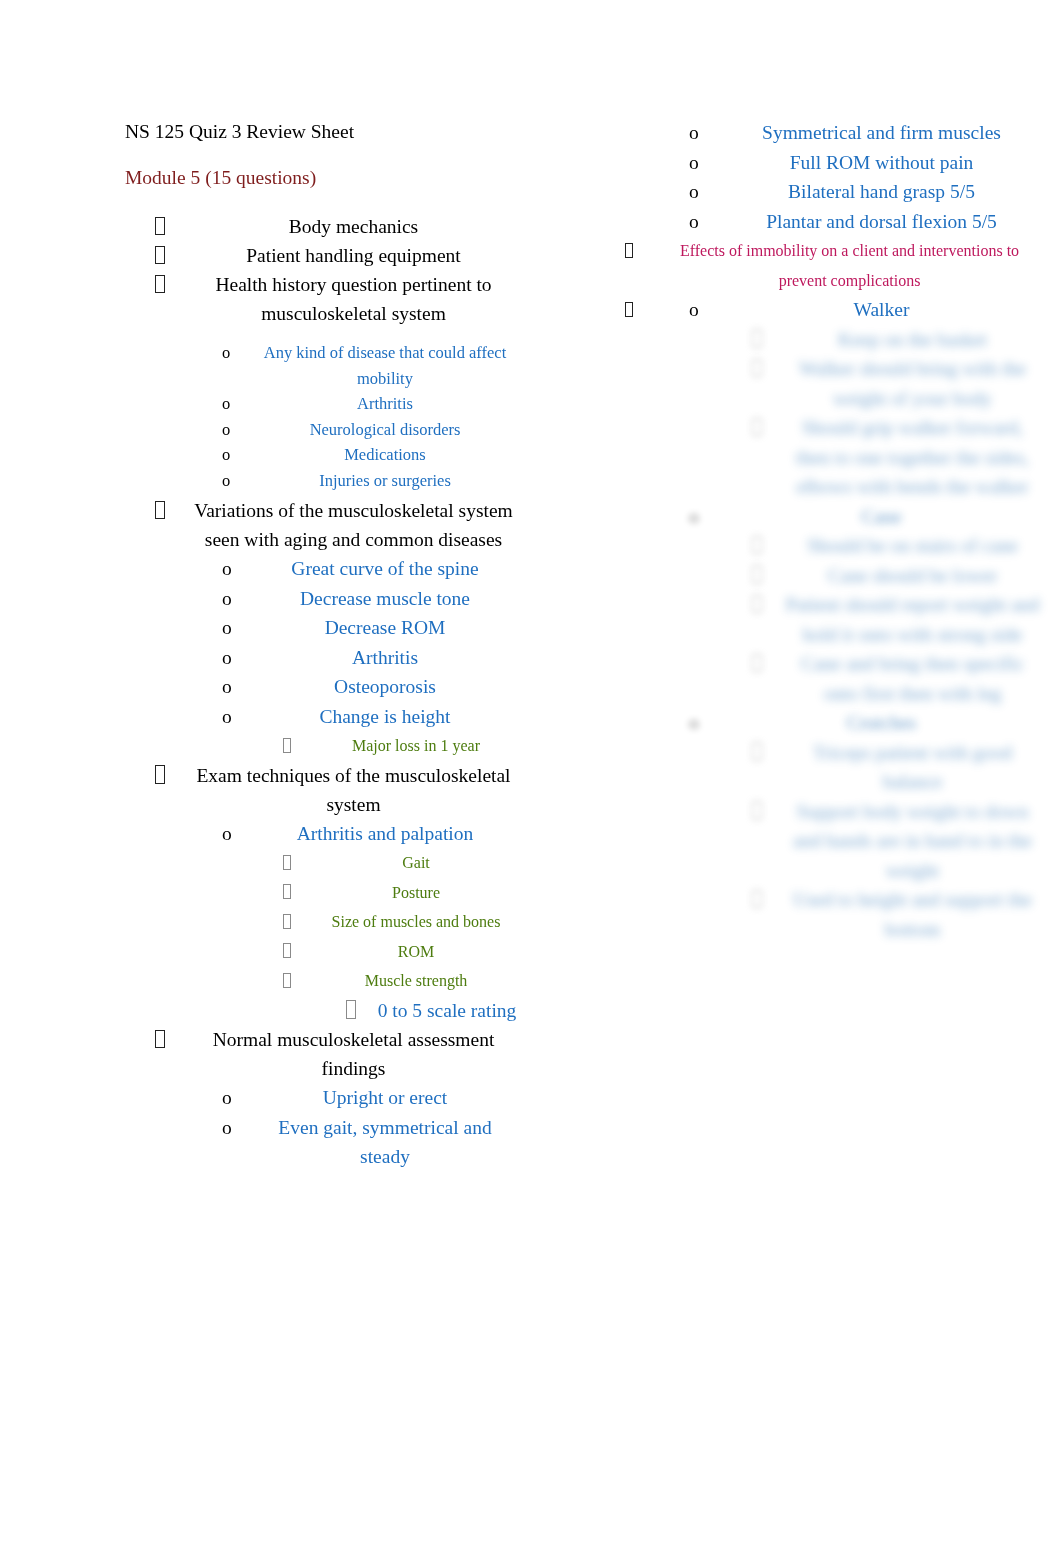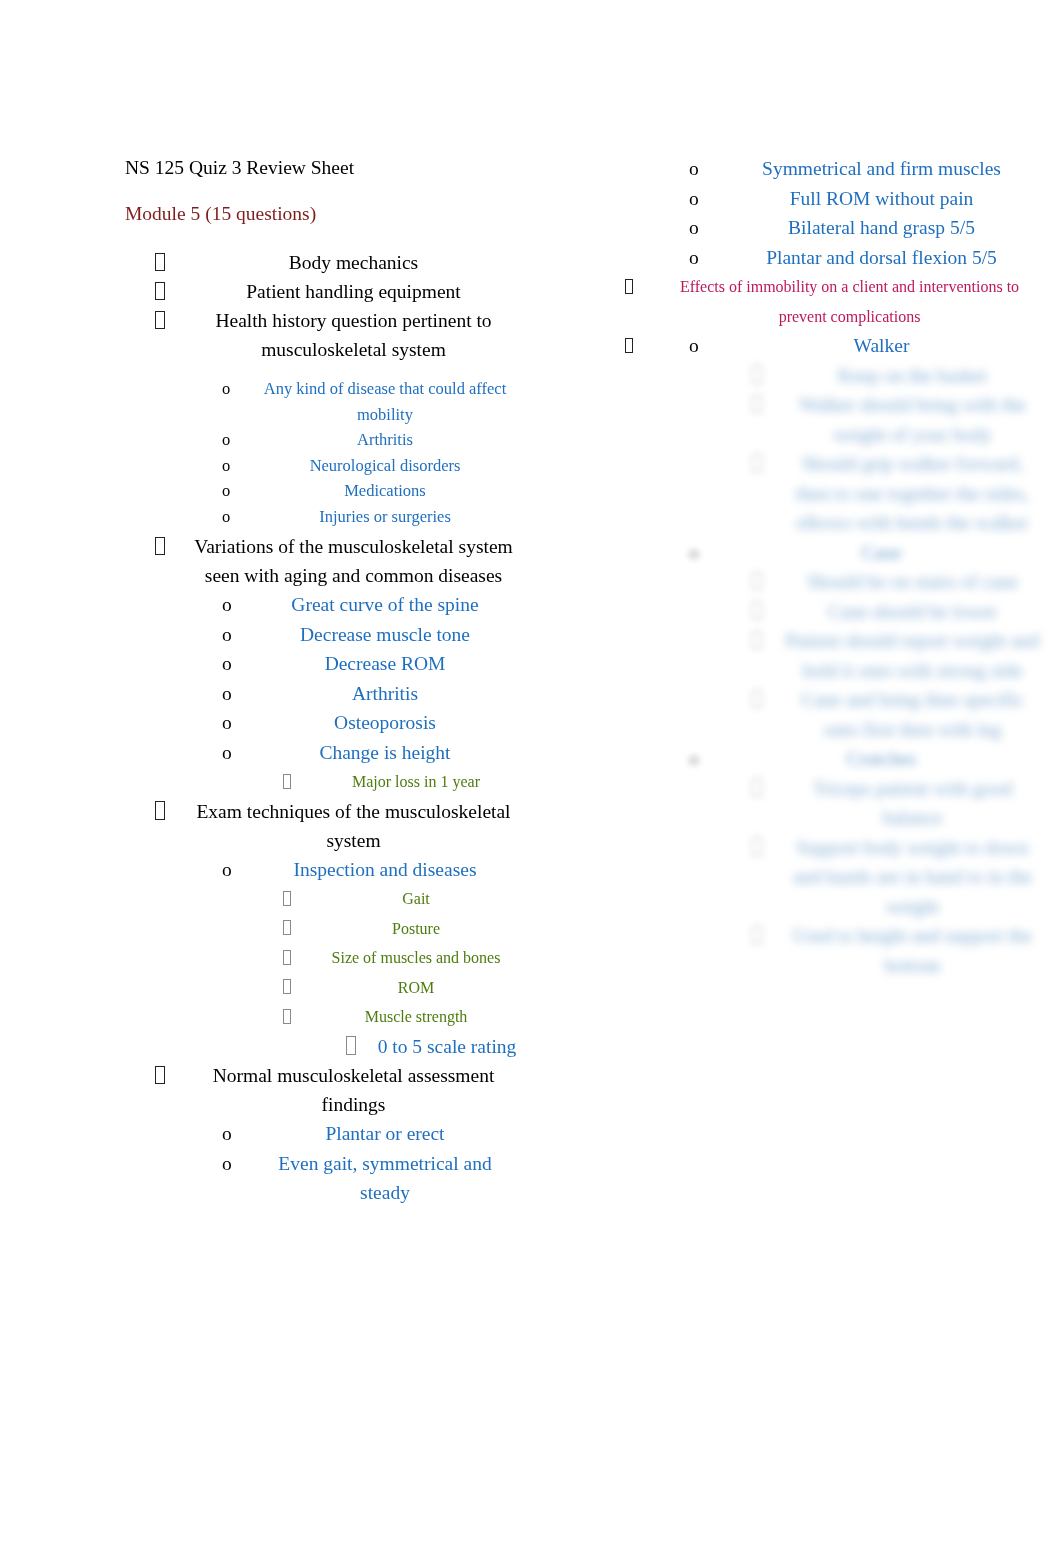--- a/index.html
+++ b/index.html
@@ -24,21 +24,20 @@
     box-sizing: border-box;
   }
 
   .columns {
     position: absolute;
     top: 118px;
     left: 0;
     width: 1062px;
     display: flex;
     align-items: flex-start;
-    margin-top: 36px;
   }
   .col {
     box-sizing: border-box;
   }
   .col-left  { width: 531px; padding-left: 125px; padding-right: 14px; }
   .col-right { width: 531px; padding-left: 66px;  padding-right: 22px; }
 
   
   .doc-title {
     font-size: 19.5px;
@@ -271,21 +270,21 @@
         <span class="txt">Major loss in 1 year</span>
       </div>
 
       
       <div class="row lvl1">
         <span class="mark"><span class="tofu"></span></span>
         <span class="txt">Exam techniques of the musculoskeletal system</span>
       </div>
       <div class="row lvl2">
         <span class="mark omark">o</span>
-        <span class="txt">Inspection and diseases</span>
+        <span class="txt">Arthritis and palpation</span>
       </div>
       <div class="row lvl3">
         <span class="mark"><span class="tofu tofu-blue"></span></span>
         <span class="txt">Gait</span>
       </div>
       <div class="row lvl3">
         <span class="mark"><span class="tofu tofu-blue"></span></span>
         <span class="txt">Posture</span>
       </div>
       <div class="row lvl3">
@@ -305,21 +304,21 @@
         <span class="txt">0 to 5 scale rating</span>
       </div>
 
       
       <div class="row lvl1">
         <span class="mark"><span class="tofu"></span></span>
         <span class="txt">Normal musculoskeletal assessment findings</span>
       </div>
       <div class="row lvl2">
         <span class="mark omark">o</span>
-        <span class="txt">Plantar or erect</span>
+        <span class="txt">Upright or erect</span>
       </div>
       <div class="row lvl2">
         <span class="mark omark">o</span>
         <span class="txt">Even gait, symmetrical and steady</span>
       </div>
 
     </div>
 
     <div class="col col-right">
 

